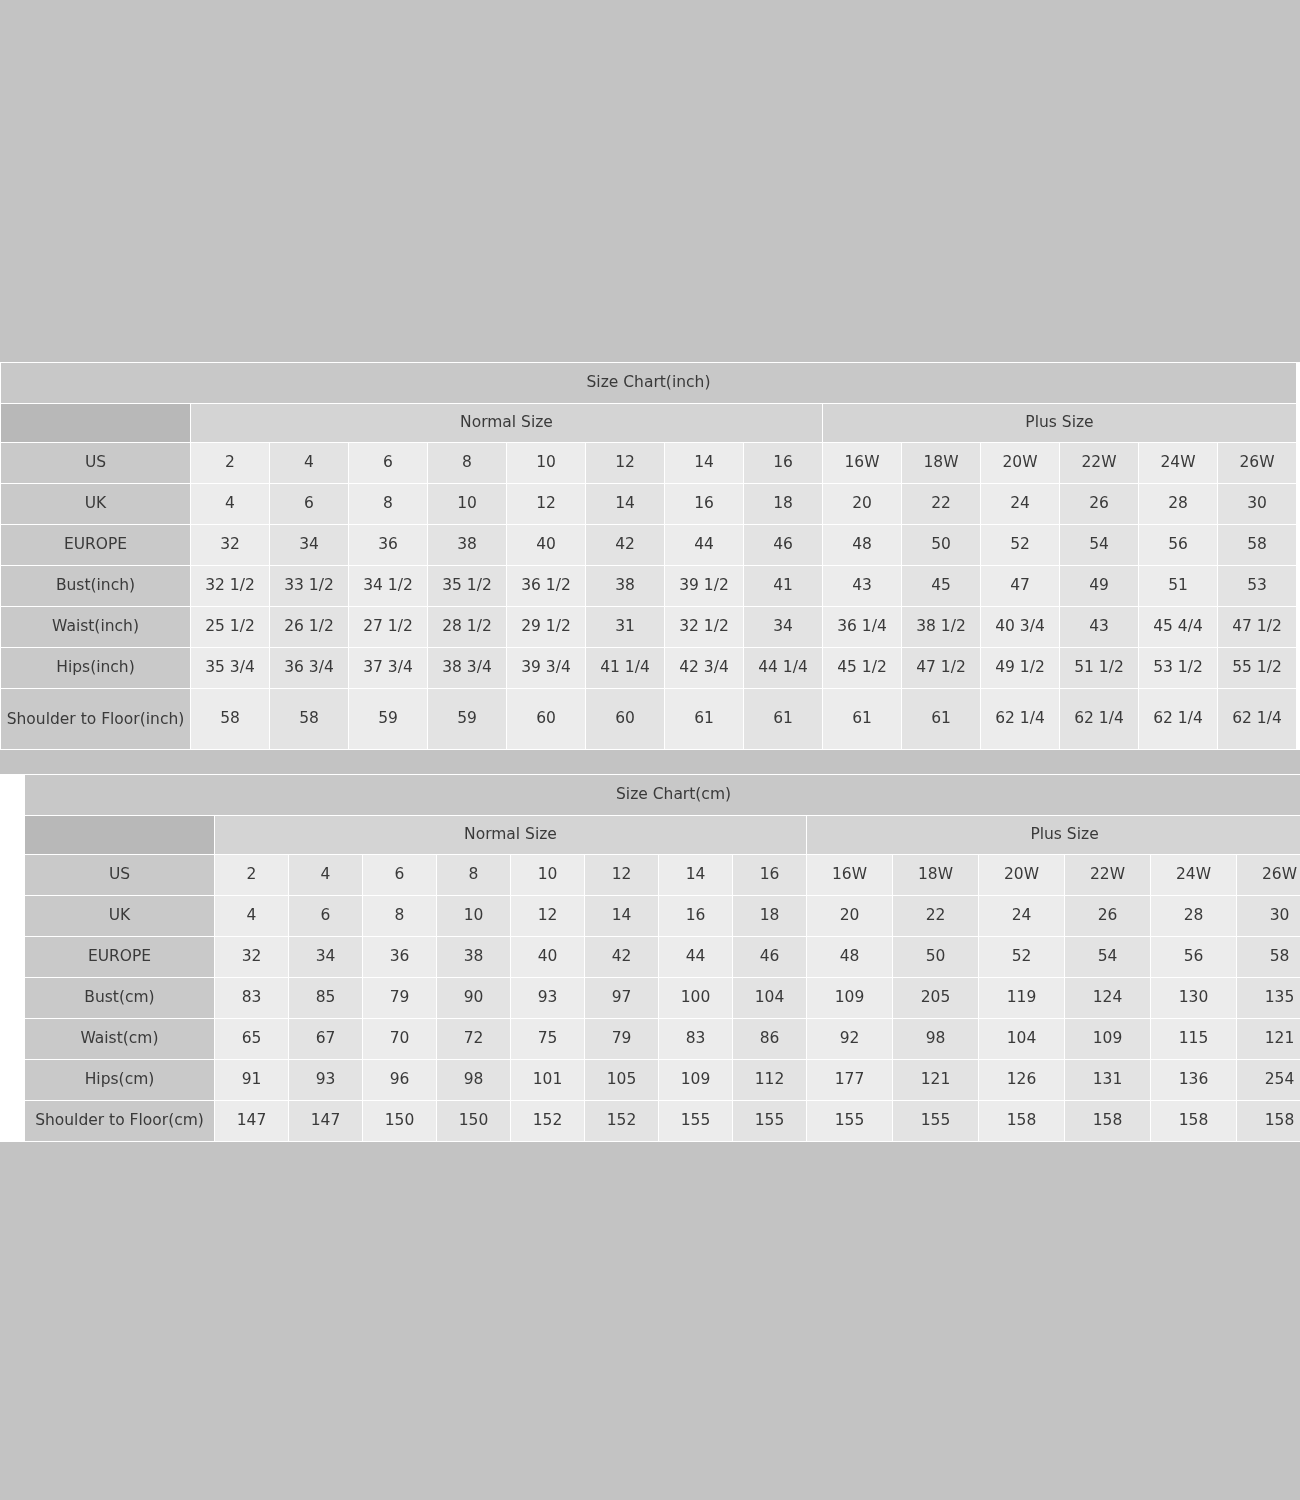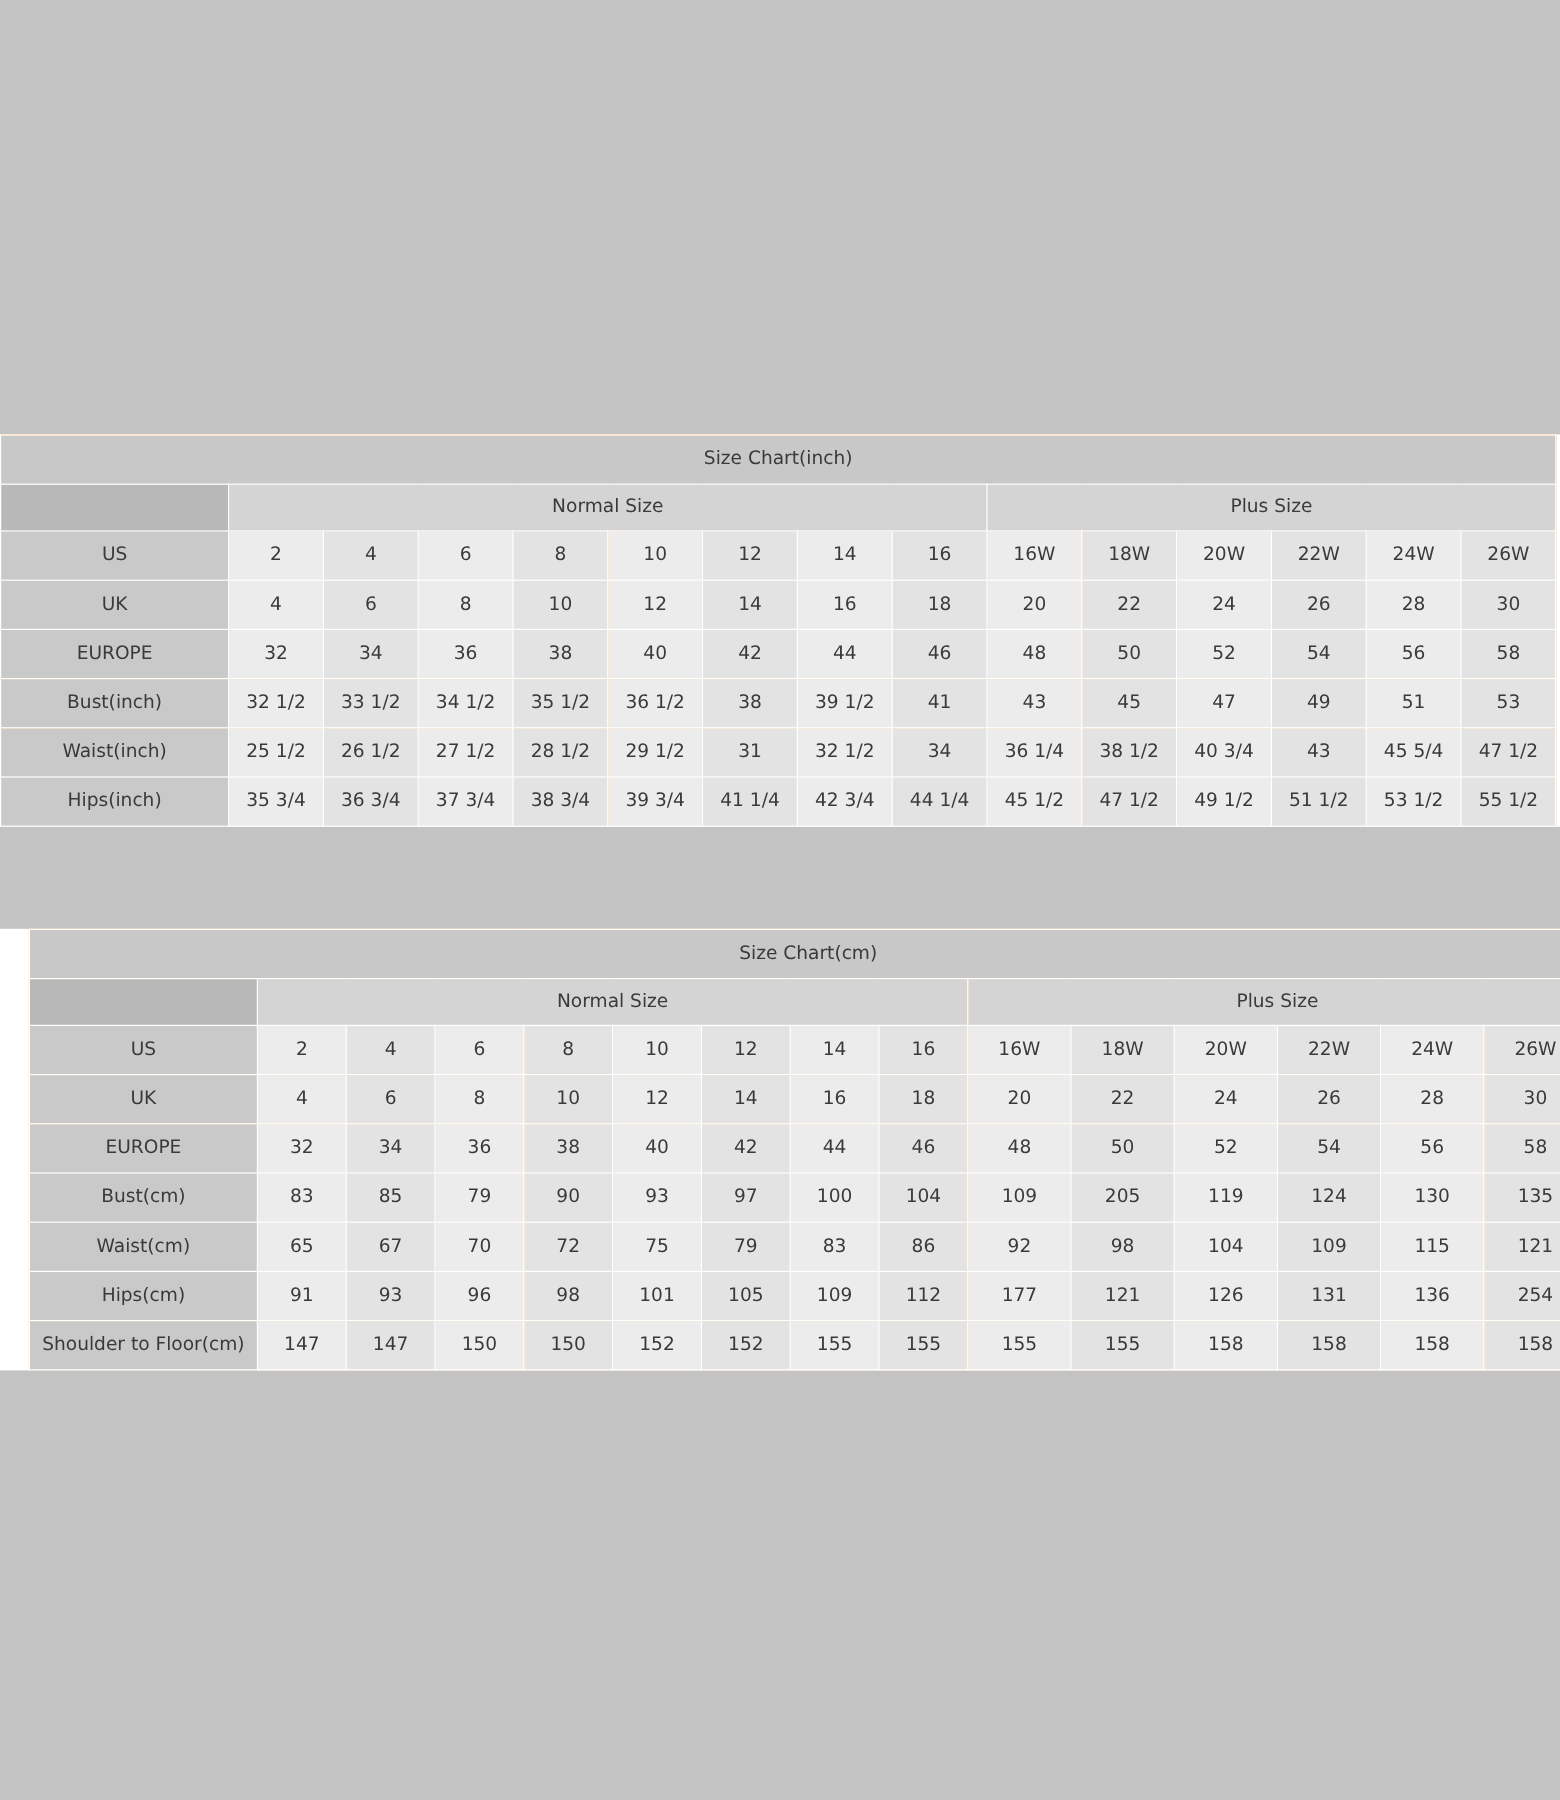--- a/index.html
+++ b/index.html
@@ -23,21 +23,21 @@
     width: 1300px;
     background: #ffffff;
   }
   #chart-inch { top: 362px; }
   #chart-cm { top: 774px; padding-left: 24px; }
 
   table.size-table {
     border-collapse: collapse;
     width: 1122px;
     table-layout: fixed;
-    background: #fdba74;
+    background: #a21caf;
   }
   table.size-table td {
     border: 1px solid #ffffff;
     text-align: center;
     vertical-align: middle;
     color: #3a3a3a;
     font-size: 15.5px;
     padding: 0;
     line-height: 1.25;
   }
@@ -185,21 +185,21 @@
           <td class="data-cell">27 1/2</td>
           <td class="data-cell alt">28 1/2</td>
           <td class="data-cell">29 1/2</td>
           <td class="data-cell alt">31</td>
           <td class="data-cell">32 1/2</td>
           <td class="data-cell alt">34</td>
           <td class="data-cell">36 1/4</td>
           <td class="data-cell alt">38 1/2</td>
           <td class="data-cell">40 3/4</td>
           <td class="data-cell alt">43</td>
-          <td class="data-cell">45 5/4</td>
+          <td class="data-cell">45 4/4</td>
           <td class="data-cell alt">47 1/2</td>
         </tr>
 
         <tr>
           <td class="rowhead-cell">Hips(inch)</td>
           <td class="data-cell">35 3/4</td>
           <td class="data-cell alt">36 3/4</td>
           <td class="data-cell">37 3/4</td>
           <td class="data-cell alt">38 3/4</td>
           <td class="data-cell">39 3/4</td>
@@ -207,20 +207,37 @@
           <td class="data-cell">42 3/4</td>
           <td class="data-cell alt">44 1/4</td>
           <td class="data-cell">45 1/2</td>
           <td class="data-cell alt">47 1/2</td>
           <td class="data-cell">49 1/2</td>
           <td class="data-cell alt">51 1/2</td>
           <td class="data-cell">53 1/2</td>
           <td class="data-cell alt">55 1/2</td>
         </tr>
 
+        <tr class="tall-row">
+          <td class="rowhead-cell two-line">Shoulder to Floor(inch)</td>
+          <td class="data-cell">58</td>
+          <td class="data-cell alt">58</td>
+          <td class="data-cell">59</td>
+          <td class="data-cell alt">59</td>
+          <td class="data-cell">60</td>
+          <td class="data-cell alt">60</td>
+          <td class="data-cell">61</td>
+          <td class="data-cell alt">61</td>
+          <td class="data-cell">61</td>
+          <td class="data-cell alt">61</td>
+          <td class="data-cell">62 1/4</td>
+          <td class="data-cell alt">62 1/4</td>
+          <td class="data-cell">62 1/4</td>
+          <td class="data-cell alt">62 1/4</td>
+        </tr>
       </tbody>
     </table>
   </div>
 
   <div class="chart-block" id="chart-cm">
     <table class="size-table">
       <colgroup>
         <col style="width:190px">
         <col style="width:74px">
           <col style="width:74px">

